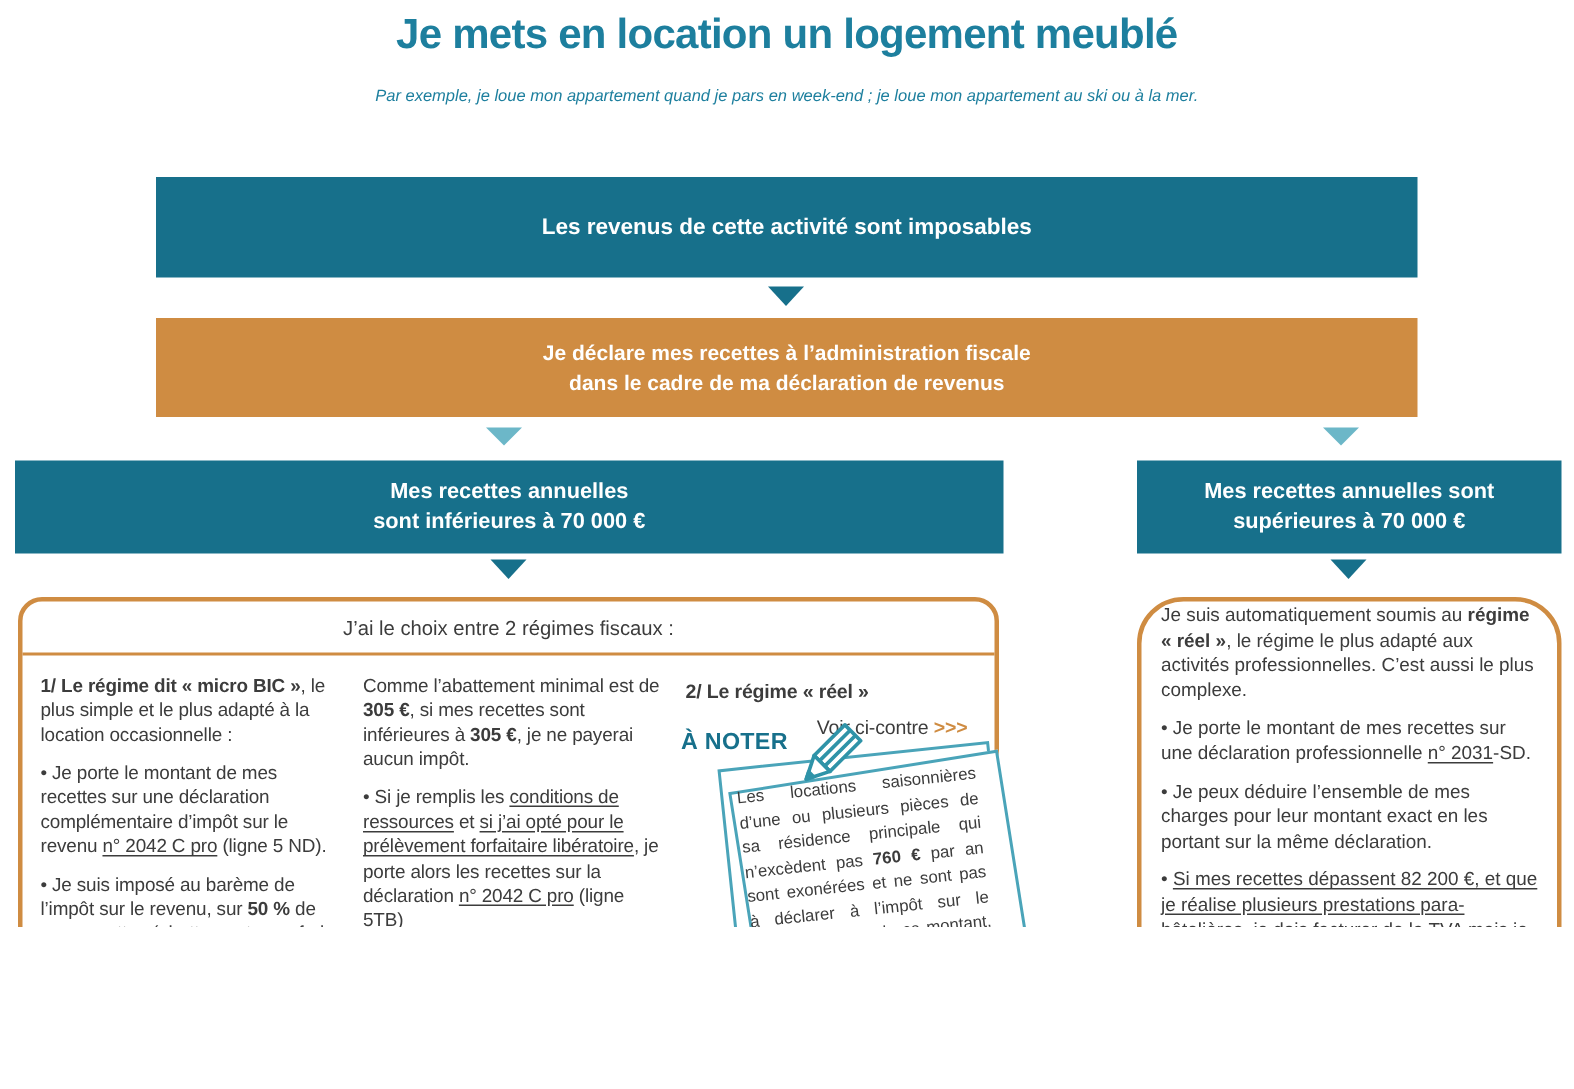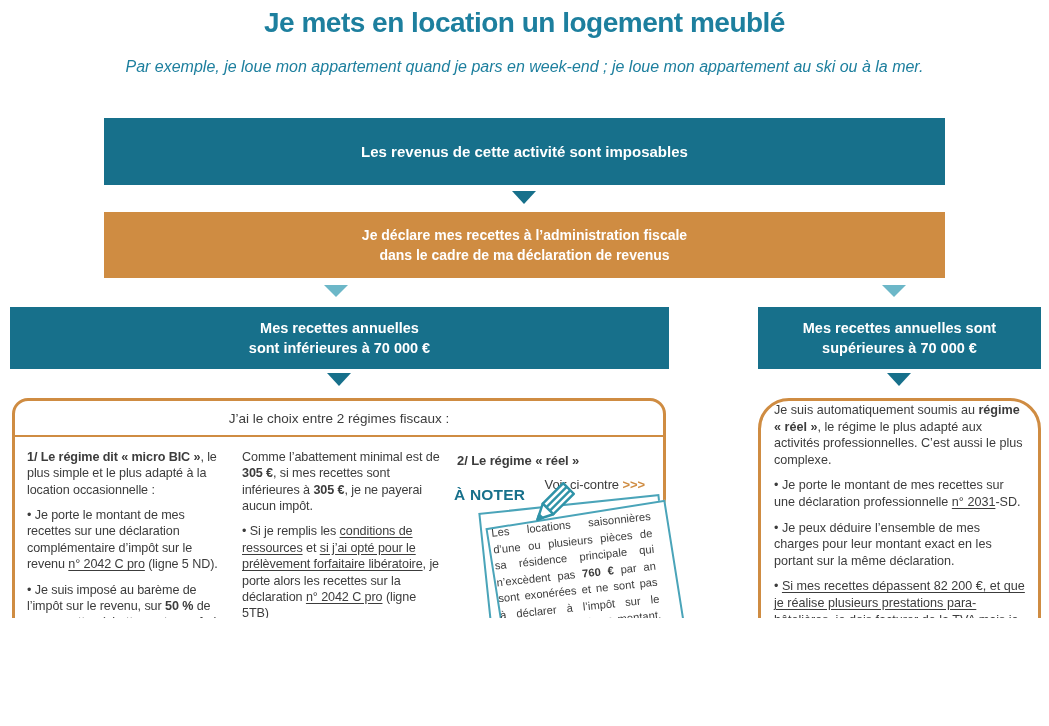--- a/index.html
+++ b/index.html
@@ -6,21 +6,21 @@
     --teal:#17708b; --teal-light:#6cb7c8; --orange:#cf8c42;
     --note-border:#4aa4b9; --ink:#3c3c3c; --title:#1d7f9e;
   }
   *{margin:0;padding:0;box-sizing:border-box;}
   body{background:#fff;font-family:"Liberation Sans",sans-serif;color:var(--ink);}
   .canvas{position:relative;width:1049px;height:618px;background:#fff;overflow:hidden;}
 
   .title{position:absolute;top:7px;left:0;width:100%;text-align:center;
     font-size:28px;font-weight:bold;color:var(--title);letter-spacing:-0.5px;}
   .subtitle{position:absolute;top:58px;left:0;width:100%;text-align:center;
-    font-size:16px;font-style:italic;color:var(--title);}
+    font-size:11px;font-style:italic;color:var(--title);}
 
   .flowbox{position:absolute;display:flex;flex-direction:column;align-items:center;
     justify-content:center;color:#fff;font-weight:bold;text-align:right;line-height:1.45;}
   .teal-bg{background:var(--teal);}
   .orange-bg{background:var(--orange);}
   .box1{left:104px;top:118px;width:841px;height:67px;font-size:15px;}
   .box2{left:104px;top:212px;width:841px;height:66px;font-size:14px;}
   .branch-left{left:10px;top:307px;width:659px;height:62px;font-size:14.5px;line-height:1.4;}
   .branch-right{left:758px;top:307px;width:283px;height:62px;font-size:14.5px;line-height:1.4;}
 

